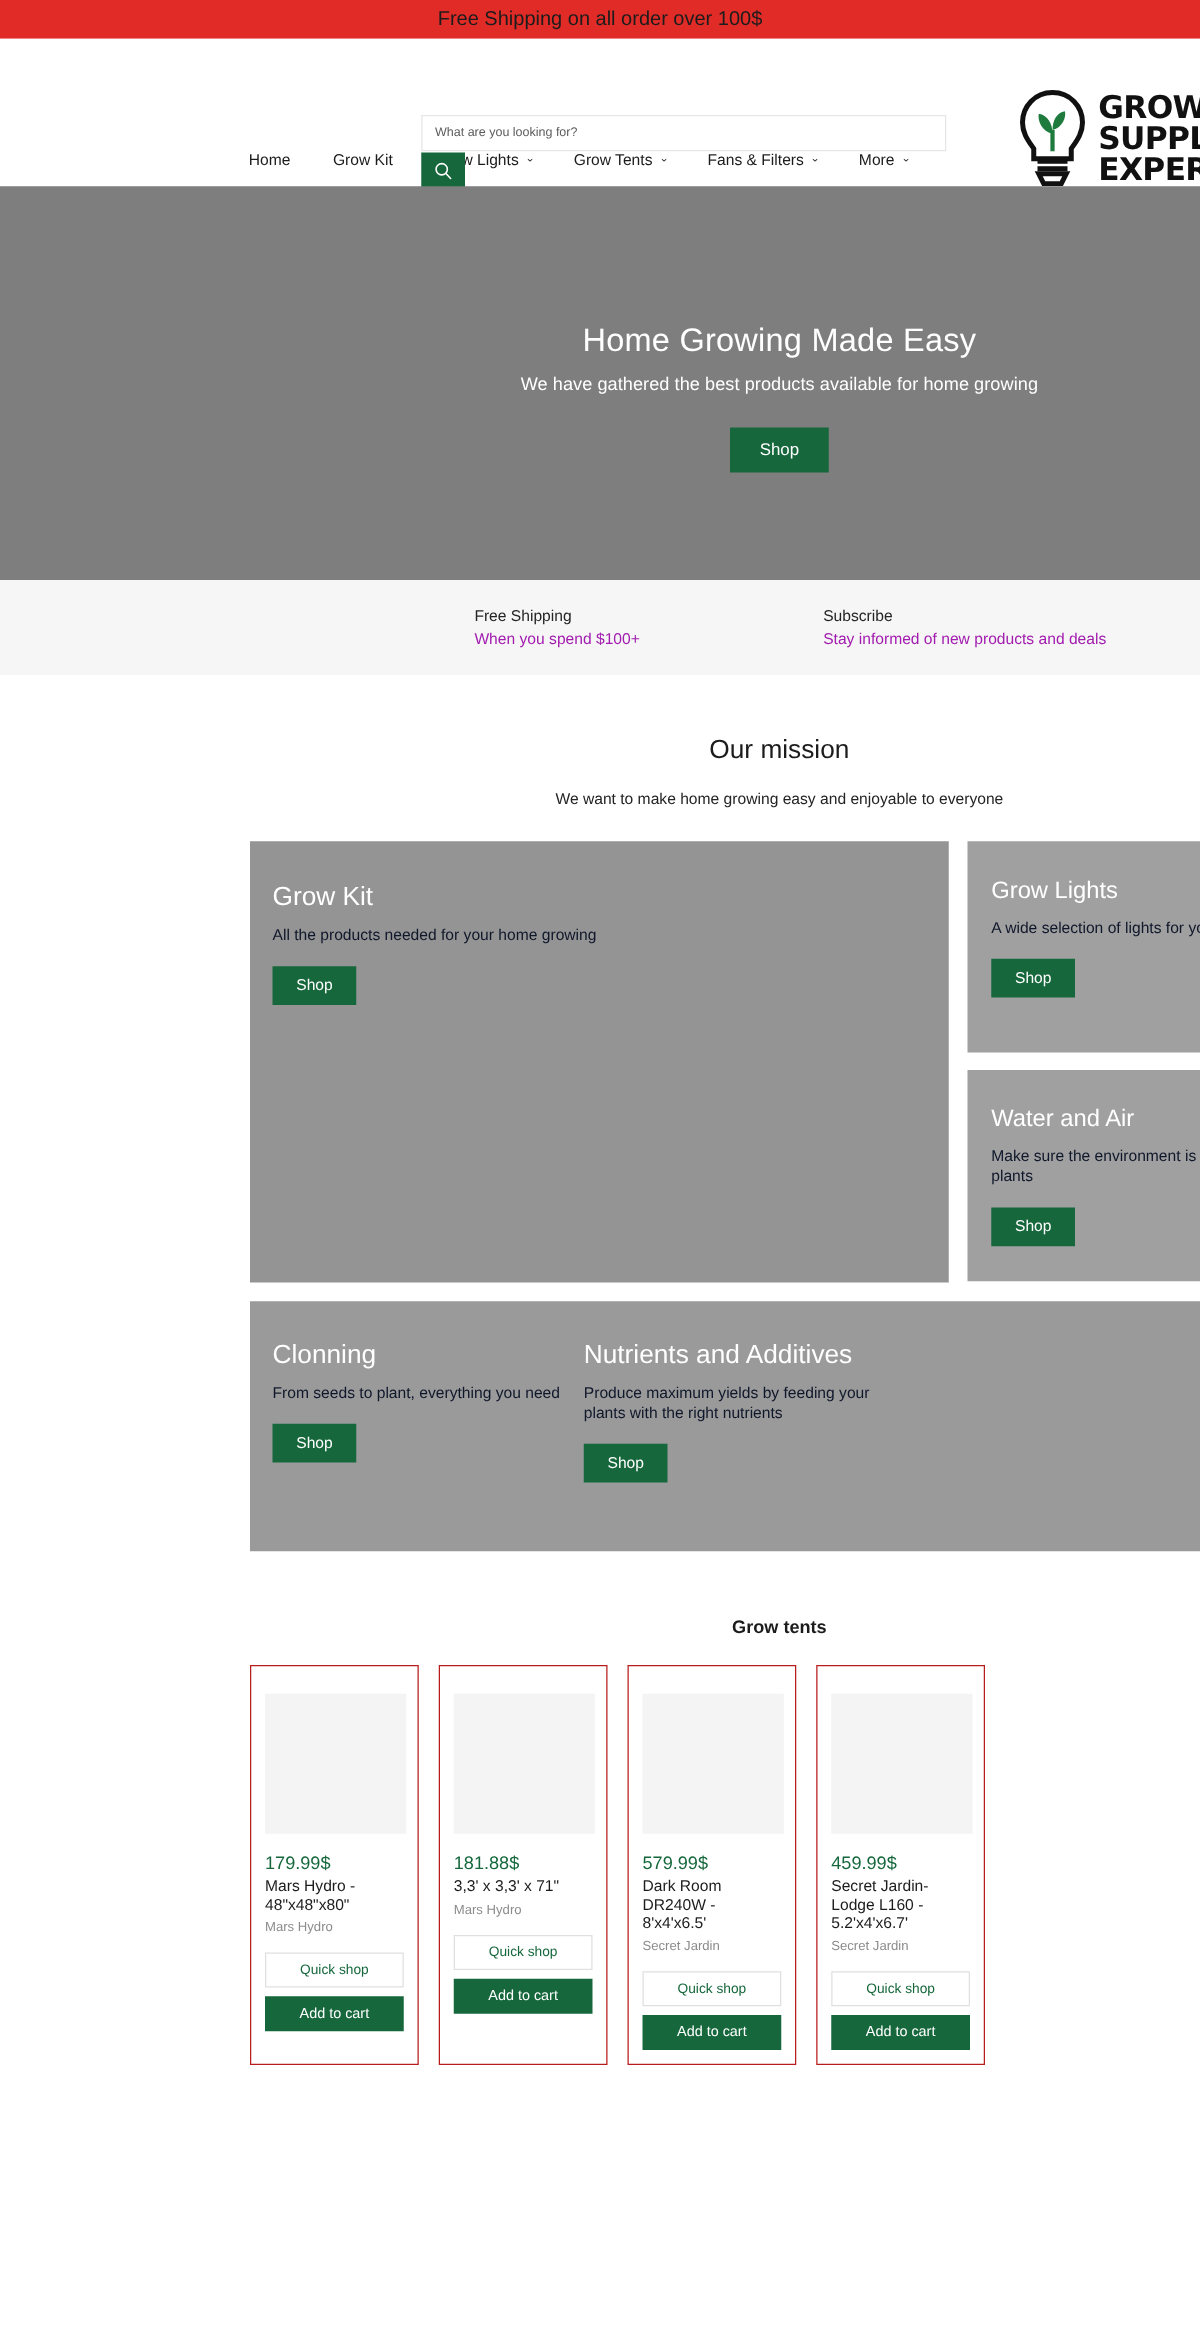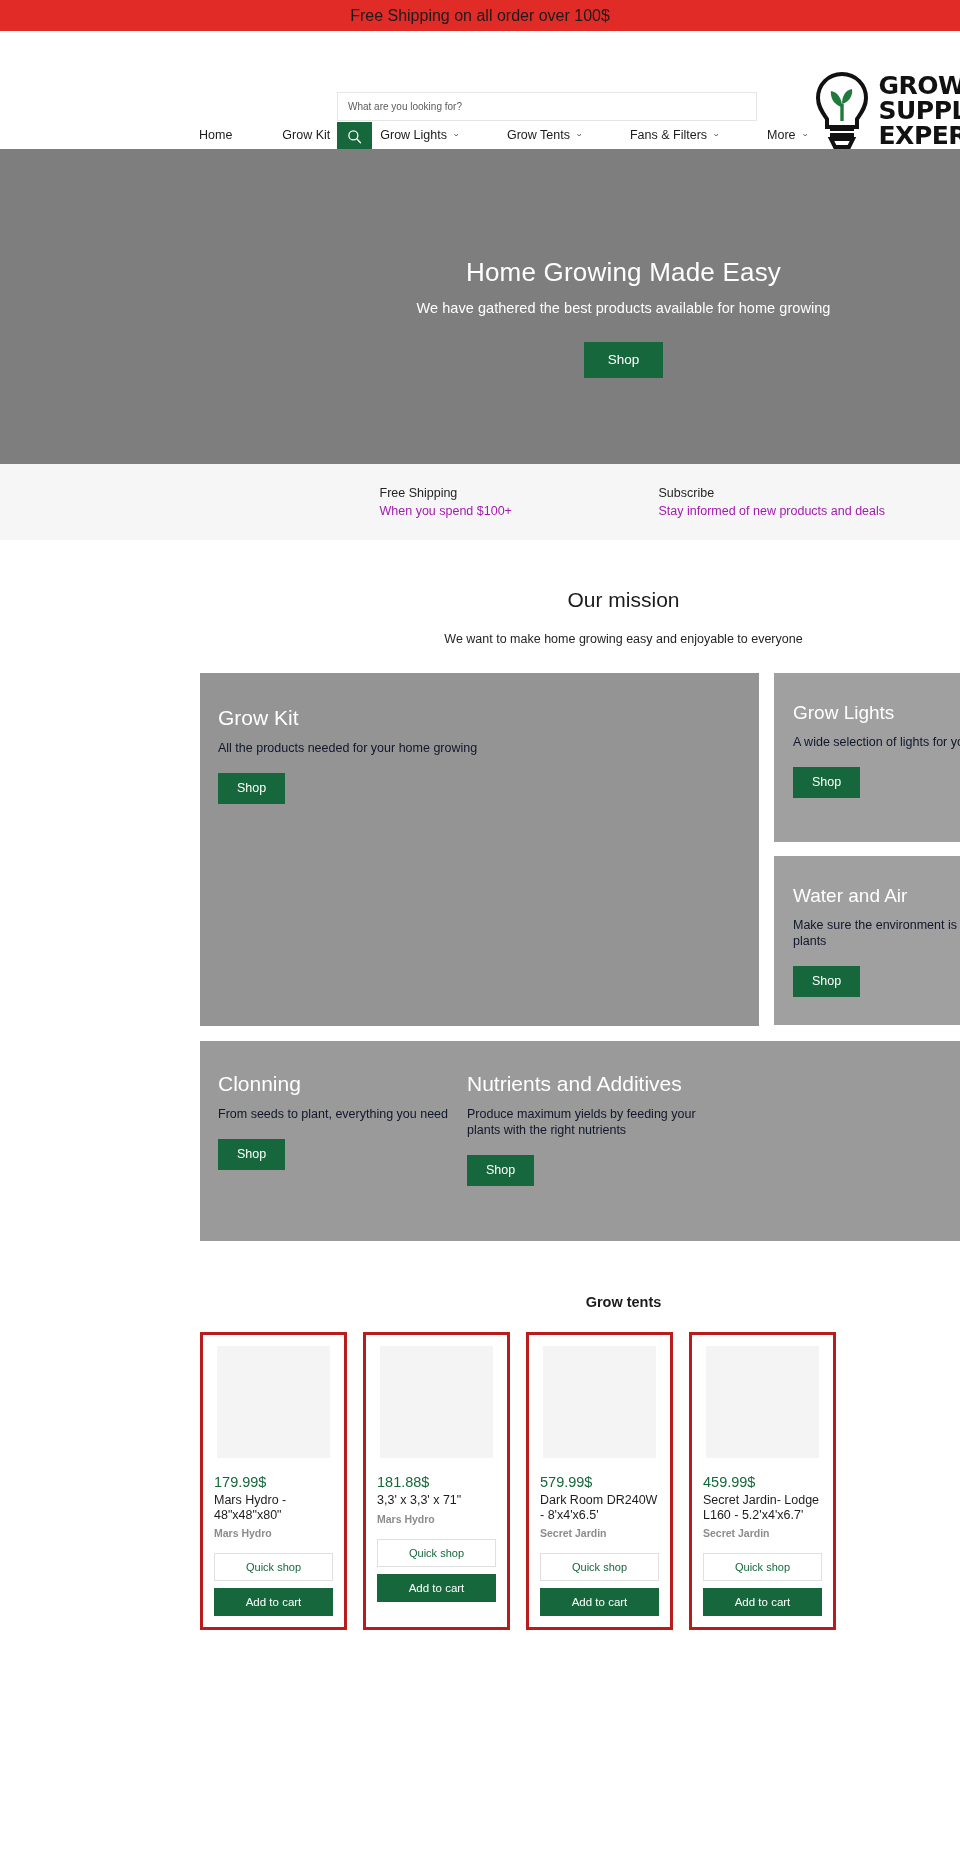--- a/index.html
+++ b/index.html
@@ -72,23 +72,23 @@
     font-size: 25px;
     line-height: 25px;
     letter-spacing: -0.5px;
     color: #111;
   }
 
   
   .nav {
     height: 28px;
     display: flex;
-    align-items: center;
+    align-items: flex-start;
     padding-left: 199px;
-    gap: 16px;
+    gap: 0px;
     background: #fff;
   }
   .nav-item {
     display: flex;
     align-items: center;
     gap: 7px;
     font-size: 12.5px;
     color: #1c1c1c;
     padding: 0 17px 0 0;
     margin-right: 17px;
@@ -217,25 +217,25 @@
     font-size: 14.5px;
     color: #1c1c1c;
     padding-left: 287px;
   }
   .product-row {
     display: flex;
     gap: 16px;
     padding: 22px 0 0 200px;
   }
   .product-card {
-    width: 147px;
+    width: 135px;
     flex: none;
-    border: 3px solid #b91c1c;
+    border: 1px solid #b91c1c;
     background: #fff;
-    padding: 11px 11px 0 11px;
+    padding: 22px 11px 0 11px;
   }
   .product-img {
     width: 113px; height: 112px;
     background: #f4f4f4;
     margin: 0 auto;
   }
   .product-price {
     color: #16683c;
     font-size: 14.5px;
     margin-top: 16px;
@@ -243,21 +243,20 @@
   .product-name {
     font-size: 12.5px;
     color: #1c1c1c;
     line-height: 14.5px;
     margin-top: 3px;
   }
   .product-vendor {
     font-size: 10.5px;
     color: #8c8c8c;
     margin-top: 5px;
-    font-weight: bold;
   }
   .btn-quick {
     display: block;
     width: 100%;
     margin-top: 14px;
     background: #fff;
     border: 1px solid #e0e0e0;
     color: #16683c;
     font-size: 11px;
     padding: 7px 0;

